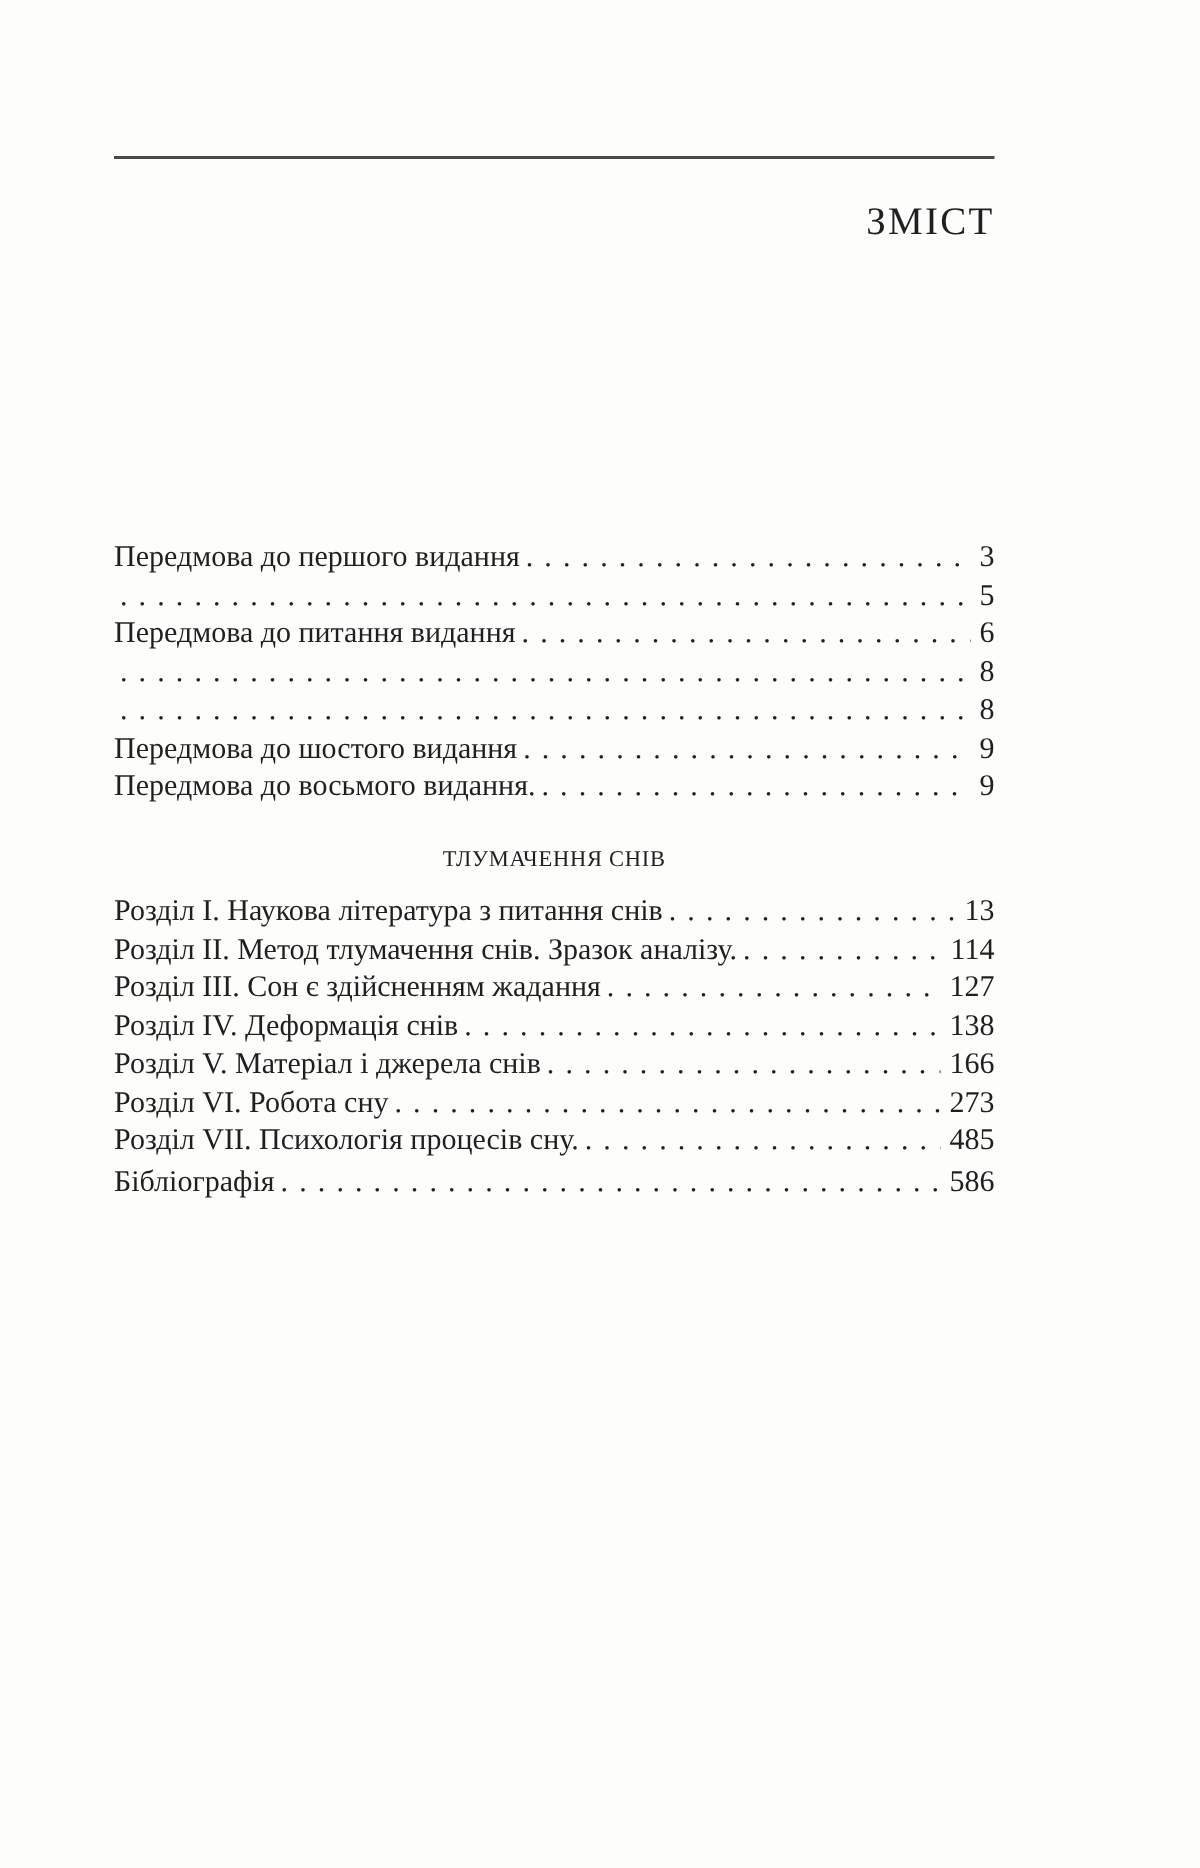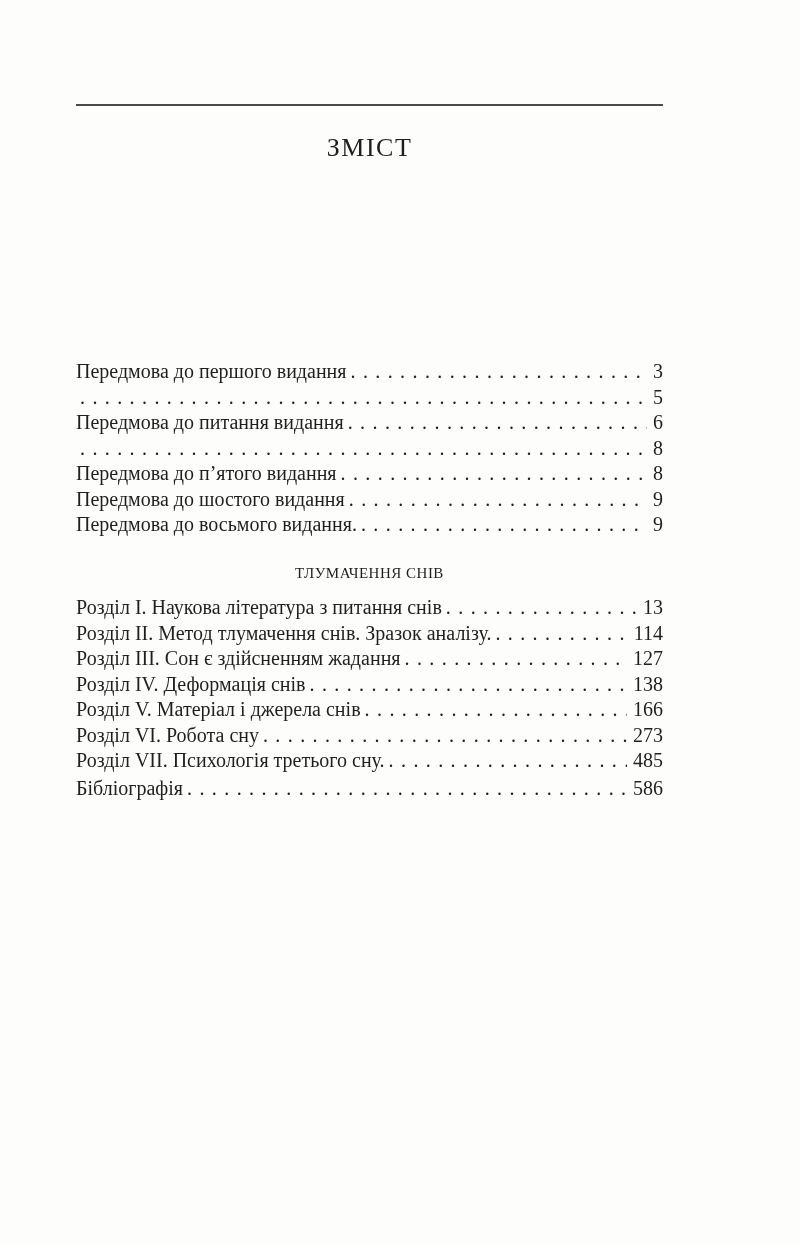--- a/index.html
+++ b/index.html
@@ -24,21 +24,21 @@
     top: 0;
     width: 587px;
   }
   .rule {
     height: 2px;
     background: var(--rule);
     margin-top: 104px;
   }
   .doc-title {
     margin: 28px 0 0 0;
-    text-align: center;
+    text-align: right;
     font-size: 26px;
     line-height: 28px;
     font-weight: 400;
     letter-spacing: 1.5px;
   }
   .toc-block { margin: 0; }
   .toc-block.preface { margin-top: 197px; }
   .toc-row {
     display: flex;
     align-items: flex-end;
@@ -91,21 +91,20 @@
     <div class="toc-row">
       <span class="toc-label">Передмова до питання видання</span>
       <span class="leader">. . . . . . . . . . . . . . . . . . . . . . . . . . . . . . . . . . . . . . . . . . . . . . . . . . . . . . . . . . . . . . . . . . . . . . . . . . . . . . . . </span>
       <span class="page-num">6</span>
     </div>
     <div class="toc-row">
       <span class="leader">. . . . . . . . . . . . . . . . . . . . . . . . . . . . . . . . . . . . . . . . . . . . . . . . . . . . . . . . . . . . . . . . . . . . . . . . . . . . . . . . </span>
       <span class="page-num">8</span>
     </div>
     <div class="toc-row">
-      <span class="toc-label">Передмова до п’ятого видання</span>
       <span class="leader">. . . . . . . . . . . . . . . . . . . . . . . . . . . . . . . . . . . . . . . . . . . . . . . . . . . . . . . . . . . . . . . . . . . . . . . . . . . . . . . . </span>
       <span class="page-num">8</span>
     </div>
     <div class="toc-row">
       <span class="toc-label">Передмова до шостого видання</span>
       <span class="leader">. . . . . . . . . . . . . . . . . . . . . . . . . . . . . . . . . . . . . . . . . . . . . . . . . . . . . . . . . . . . . . . . . . . . . . . . . . . . . . . . </span>
       <span class="page-num">9</span>
     </div>
     <div class="toc-row">
       <span class="toc-label">Передмова до восьмого видання.</span>
@@ -141,21 +140,21 @@
       <span class="toc-label">Розділ V. Матеріал і джерела снів</span>
       <span class="leader">. . . . . . . . . . . . . . . . . . . . . . . . . . . . . . . . . . . . . . . . . . . . . . . . . . . . . . . . . . . . . . . . . . . . . . . . . . . . . . . . </span>
       <span class="page-num">166</span>
     </div>
     <div class="toc-row">
       <span class="toc-label">Розділ VI. Робота сну</span>
       <span class="leader">. . . . . . . . . . . . . . . . . . . . . . . . . . . . . . . . . . . . . . . . . . . . . . . . . . . . . . . . . . . . . . . . . . . . . . . . . . . . . . . . </span>
       <span class="page-num">273</span>
     </div>
     <div class="toc-row">
-      <span class="toc-label">Розділ VII. Психологія третього сну.</span>
+      <span class="toc-label">Розділ VII. Психологія процесів сну.</span>
       <span class="leader">. . . . . . . . . . . . . . . . . . . . . . . . . . . . . . . . . . . . . . . . . . . . . . . . . . . . . . . . . . . . . . . . . . . . . . . . . . . . . . . . </span>
       <span class="page-num">485</span>
     </div>
   </div>
 
   <div class="toc-block bibliography">
     <div class="toc-row">
       <span class="toc-label">Бібліографія</span>
       <span class="leader">. . . . . . . . . . . . . . . . . . . . . . . . . . . . . . . . . . . . . . . . . . . . . . . . . . . . . . . . . . . . . . . . . . . . . . . . . . . . . . . . </span>
       <span class="page-num">586</span>

